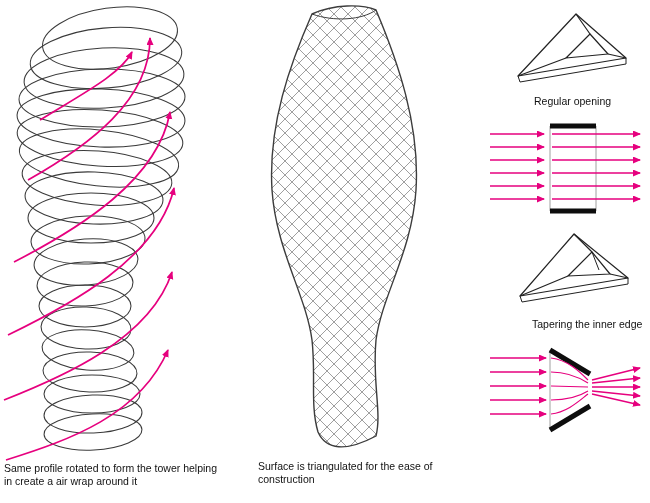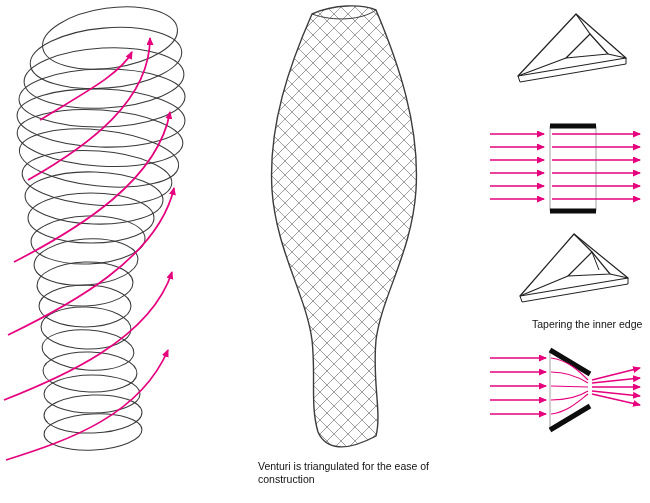--- a/index.html
+++ b/index.html
@@ -51,48 +51,50 @@
     </g>
     <g stroke="#e6007e" fill="none" stroke-width="1.7">
       <path d="M6,460 C70,440 140,415 168,350" marker-end="url(#mL)"></path>
       <path d="M4,400 C60,378 150,340 172,272" marker-end="url(#mL)"></path>
       <path d="M8,335 C70,305 158,258 174,188" marker-end="url(#mL)"></path>
       <path d="M14,262 C80,228 158,180 170,112" marker-end="url(#mL)"></path>
       <path d="M28,180 C90,145 150,100 150,38" marker-end="url(#mL)"></path>
       <path d="M40,120 C80,95 120,75 132,52" marker-end="url(#mL)"></path>
     </g>
   </svg>
+  <div class="caption" style="left:4px;top:462px;width:216px">Same profile rotated to form the tower helping in create a air wrap around it</div>
 
   <svg class="fig" style="left:245px;top:0" width="200" height="460" viewBox="0 0 190 460">
     <defs>
       <pattern id="tri" width="14" height="14" patternUnits="userSpaceOnUse">
         <path d="M0,14 L14,0 M0,0 L14,14" stroke="#6a6a6a" stroke-width="0.65" fill="none"></path>
       </pattern>
     </defs>
     <path d="M62,14
              C84,4 112,4 126,10
              C148,62 170,125 166,190
              C162,252 132,295 126,340
              C122,382 132,412 126,436
              C96,452 76,450 68,432
              C60,405 66,375 62,340
              C56,295 26,250 22,190
              C18,125 40,64 62,14 Z" fill="url(#tri)" stroke="#3c3c3c" stroke-width="1.4"></path>
     <path d="M62,14 C84,22 112,20 126,10" fill="none" stroke="#3c3c3c" stroke-width="1"></path>
   </svg>
-  <div class="caption" style="left:258px;top:460px;width:180px">Venturi is triangulated for the ease of construction</div>
+  <div class="caption" style="left:258px;top:460px;width:180px">Surface is triangulated for the ease of construction</div>
 
   <svg class="fig" style="left:512px;top:8px" width="130" height="88" viewBox="0 0 130 88">
     <g fill="none" stroke="#222" stroke-width="1.2" stroke-linejoin="round">
       <polygon points="6,68 64,6 114,50"></polygon>
       <polygon points="54,50 78,26 96,46"></polygon>
       <path d="M64,6 L78,26 M114,50 L96,46 M6,68 L54,50"></path>
       <path d="M6,68 L8,74 L114,56 L114,50" stroke-width="1"></path>
     </g>
   </svg>
+  <div class="caption" style="left:534px;top:95px;width:110px">Regular opening</div>
 
   <svg class="fig" style="left:488px;top:116px" width="162" height="105" viewBox="0 0 162 105">
     <defs>
       <marker id="mR1" markerUnits="userSpaceOnUse" markerWidth="9" markerHeight="9" refX="7" refY="3.5" orient="auto">
         <path d="M0,0 L8,3.5 L0,7 Z" fill="#e6007e"></path>
       </marker>
     </defs>
     <g stroke="#888" stroke-width="0.8">
       <line x1="62" y1="10" x2="62" y2="95"></line>
       <line x1="108" y1="10" x2="108" y2="95"></line>

